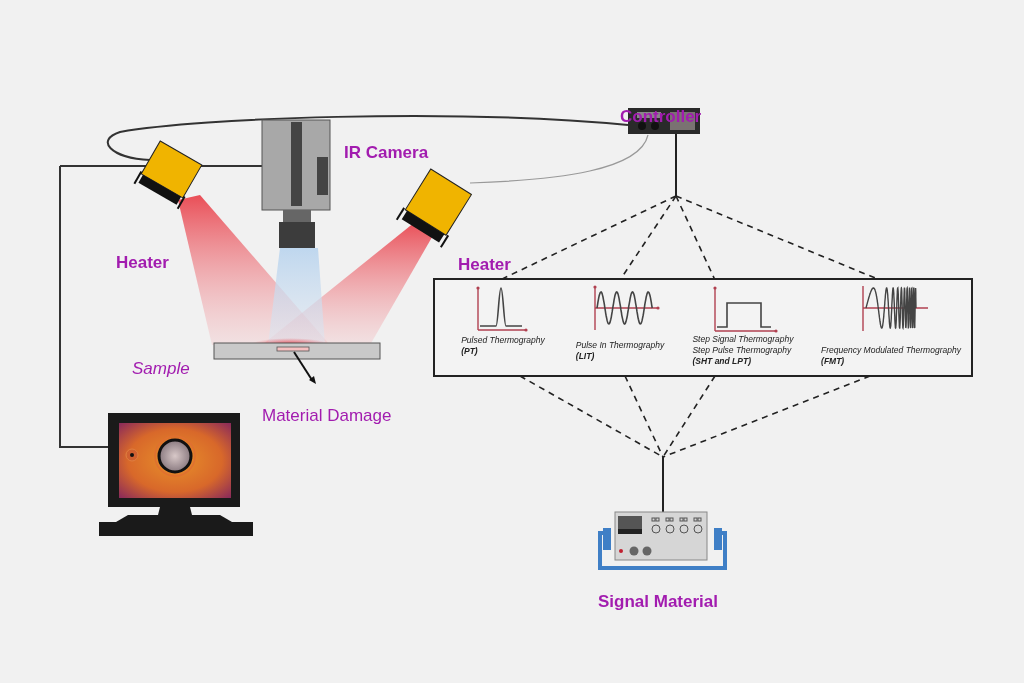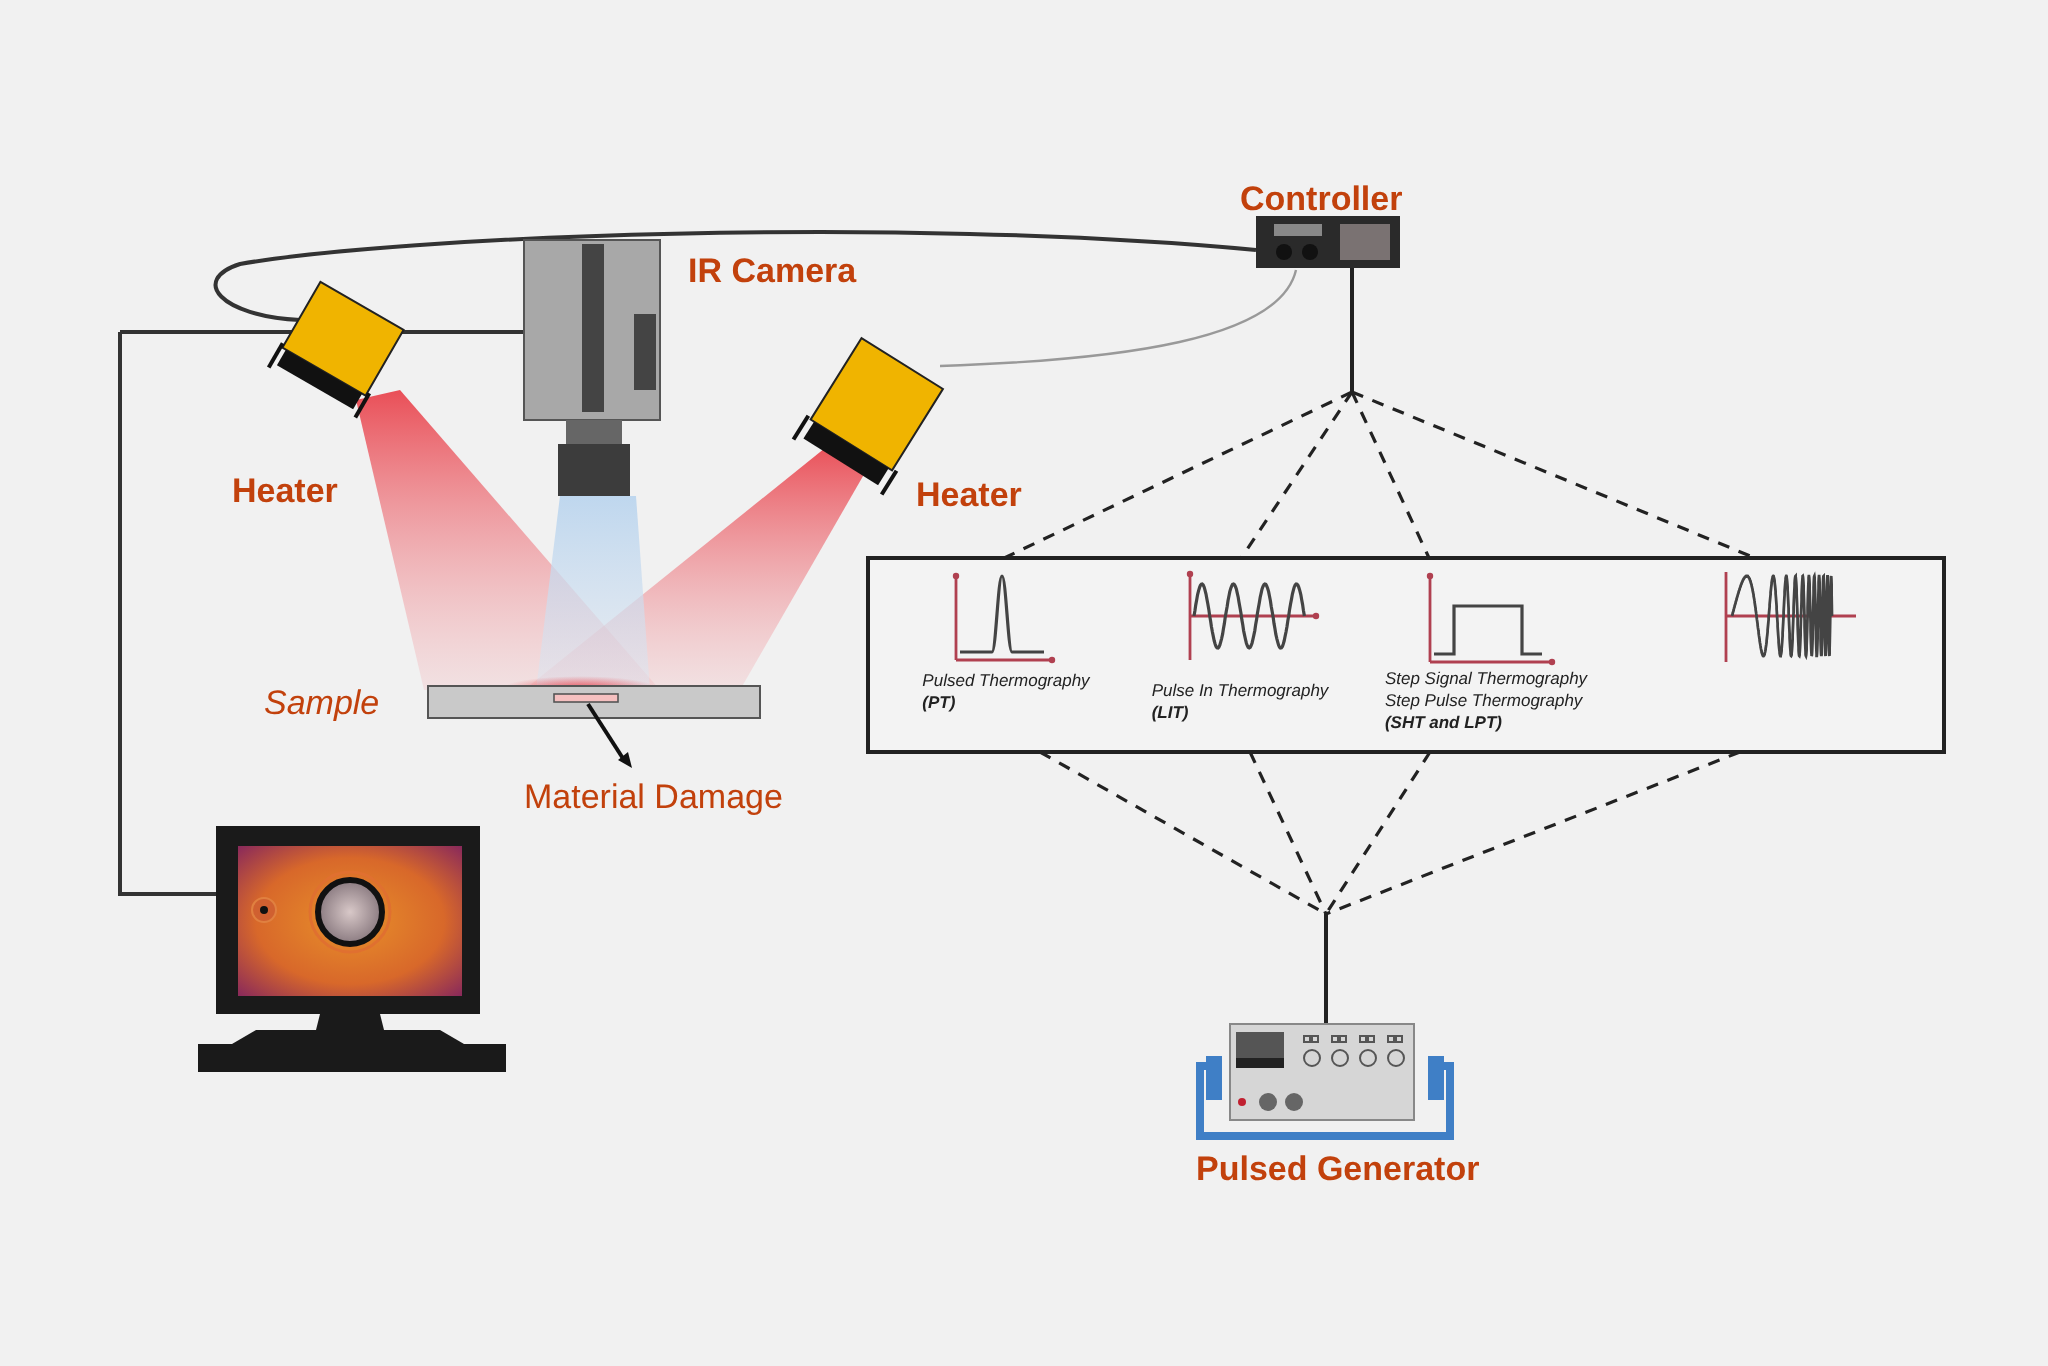--- a/index.html
+++ b/index.html
@@ -1,18 +1,18 @@
 <!DOCTYPE html>
 <html><head>
 <meta charset="utf-8">
 <style>
   html,body{margin:0;padding:0;background:#f1f1f1;}
   #stage{position:relative;width:1024px;height:683px;background:#f1f1f1;overflow:hidden;font-family:"Liberation Sans",sans-serif;}
   svg{position:absolute;left:0;top:0;}
-  .lbl{position:absolute;color:#c2410c;white-space:nowrap;}
+  .lbl{position:absolute;color:#a21caf;white-space:nowrap;margin-top:17px;}
   .bold{font-weight:bold;font-size:17px;}
   .reg{font-size:17px;}
   .it{position:absolute;font-style:italic;font-size:8.5px;color:#222;text-align:left;line-height:11px;white-space:nowrap;transform:translateX(-50%);}
   .it b{font-weight:bold;}
 </style>
 </head>
 <body>
 
 <div id="stage">
 <svg width="1024" height="683" viewBox="0 0 1024 683">
@@ -173,28 +173,32 @@
     <circle cx="647" cy="551" r="4.5" fill="#666"></circle>
   </g>
 </svg>
 
 <div class="lbl bold" style="left:620px;top:90px;">Controller</div>
 <div class="lbl bold" style="left:344px;top:126px;">IR Camera</div>
 <div class="lbl bold" style="left:116px;top:236px;">Heater</div>
 <div class="lbl bold" style="left:458px;top:238px;">Heater</div>
 <div class="lbl reg" style="left:132px;top:342px;font-style:italic;">Sample</div>
 <div class="lbl reg" style="left:262px;top:389px;">Material Damage</div>
-<div class="lbl bold" style="left:598px;top:575px;">Pulsed Generator</div>
+<div class="lbl bold" style="left:598px;top:575px;">Signal Material</div>
 
 <div class="it" style="left:503px;top:335px;">
   <div>Pulsed  Thermography</div>
   <b>(PT)</b>
 </div>
 <div class="it" style="left:620px;top:340px;">
   <div>Pulse In Thermography</div>
   <b>(LIT)</b>
 </div>
 <div class="it" style="left:743px;top:334px;">
   <div>Step Signal Thermography</div>
   <div>Step Pulse Thermography</div>
   <b>(SHT and LPT)</b>
 </div>
+<div class="it" style="left:891px;top:345px;">
+  <div>Frequency Modulated Thermography</div>
+  <b>(FMT)</b>
+</div>
 </div>
 
 </body></html>

